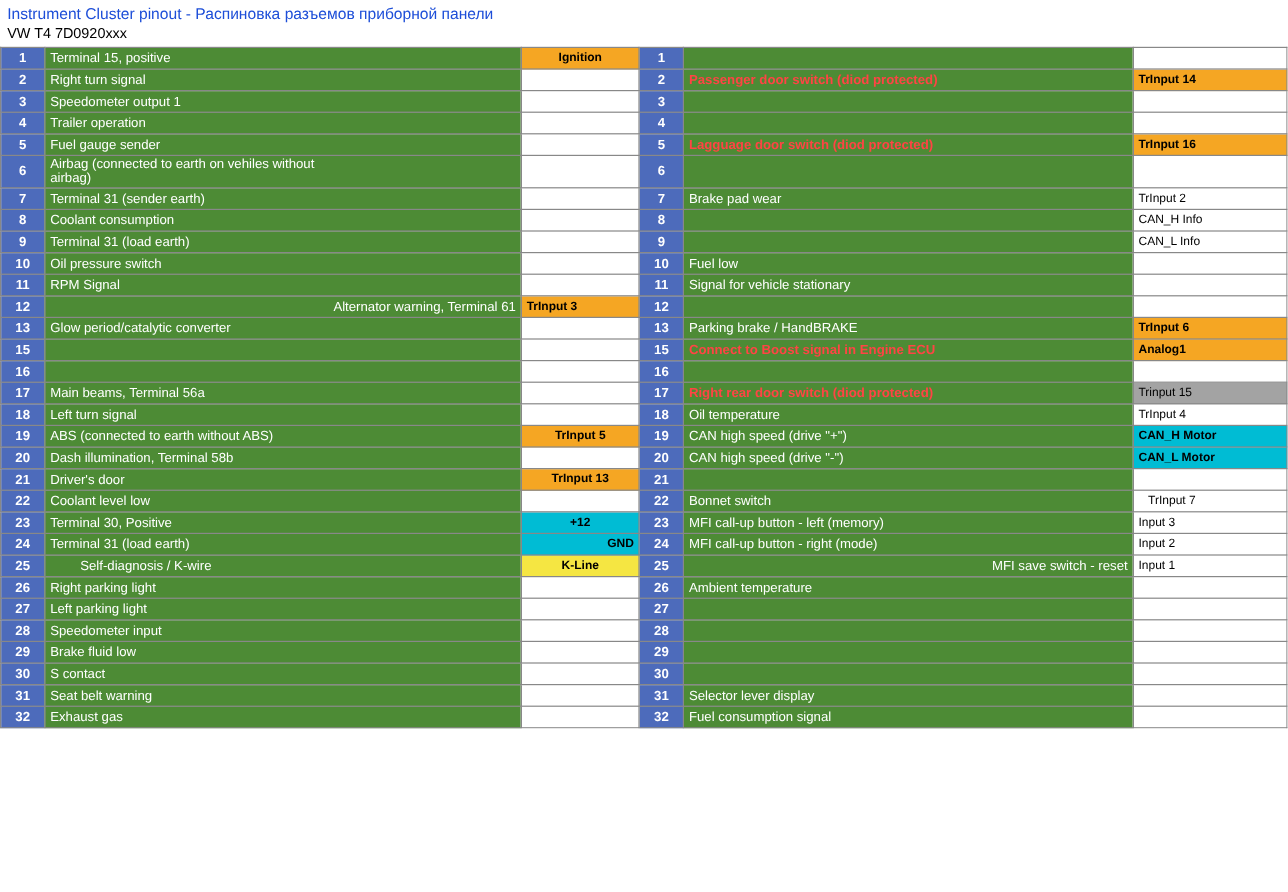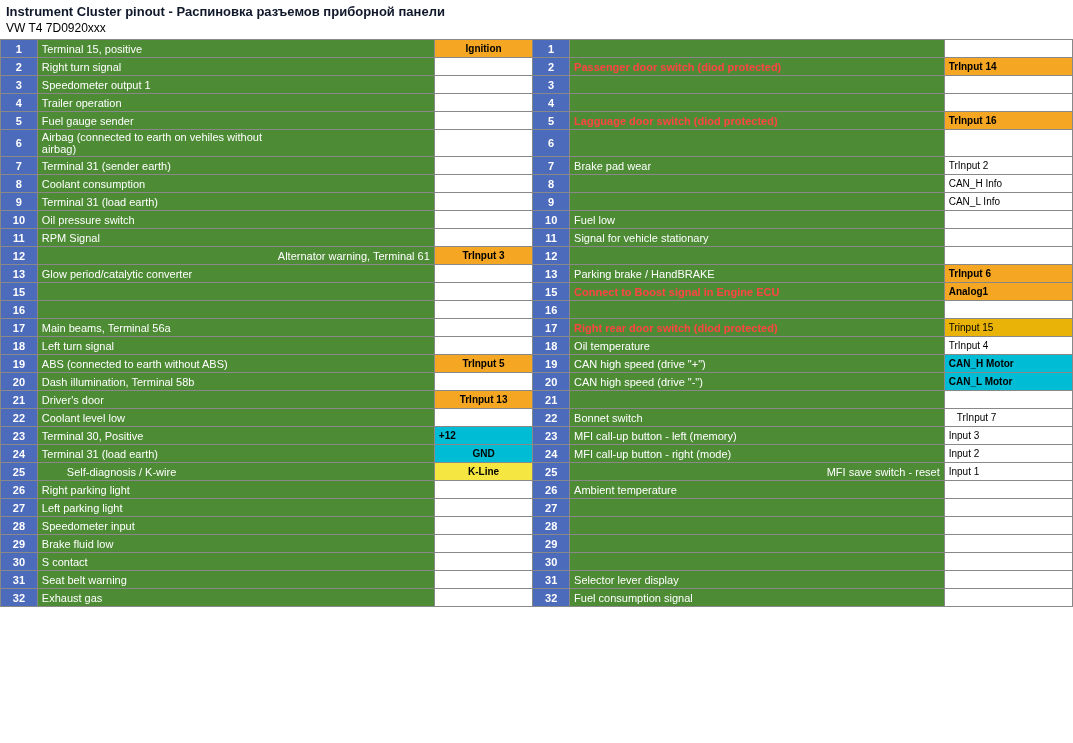--- a/index.html
+++ b/index.html
@@ -1,22 +1,22 @@
 <!DOCTYPE html>
 <html><head>
   <meta charset="utf-8">
   <style>
     * { margin: 0; padding: 0; box-sizing: border-box; }
     body { font-family: Arial, sans-serif; font-size: 11px; background: #fff; }
     
     .page-title {
       font-size: 13px;
-      font-weight: bold;
+      font-weight: normal;
       padding: 4px 6px 2px 6px;
-      color: #0f172a;
+      color: #1d4ed8;
     }
     .page-subtitle {
       font-size: 12px;
       padding: 0 6px 4px 6px;
       color: #000;
     }
     
     .main-table {
       width: 100%;
       border-collapse: collapse;
@@ -133,21 +133,21 @@
         <td class="num-cell">11</td>
         <td class="bg-green" style="color: rgb(255, 255, 255);">RPM Signal</td>
         <td style="background: rgb(255, 255, 255);"></td>
         <td class="num-cell">11</td>
         <td class="bg-green" style="color: rgb(255, 255, 255);">Signal for vehicle stationary</td>
         <td style="font-size: 10px; background: rgb(255, 255, 255);"></td>
       </tr>
       <tr>
         <td class="num-cell">12</td>
         <td class="bg-green" style="color: rgb(255, 255, 255); text-align: right;">Alternator warning, Terminal 61</td>
-        <td style="background: rgb(245, 166, 35); color: rgb(0, 0, 0); font-weight: bold; font-size: 10px; text-align: center;">TrInput 3</td>
+        <td style="background: rgb(245, 166, 35); color: rgb(0, 0, 0); font-weight: bold; font-size: 10px; ">TrInput 3</td>
         <td class="num-cell">12</td>
         <td class="bg-green" style="color: rgb(255, 255, 255);"></td>
         <td style="font-size: 10px; background: rgb(255, 255, 255);"></td>
       </tr>
       <tr>
         <td class="num-cell">13</td>
         <td class="bg-green" style="color: rgb(255, 255, 255);">Glow period/catalytic converter</td>
         <td style="background: rgb(255, 255, 255);"></td>
         <td class="num-cell">13</td>
         <td class="bg-green" style="color: rgb(255, 255, 255);">Parking brake / HandBRAKE</td>
@@ -168,21 +168,21 @@
         <td class="num-cell">16</td>
         <td class="bg-green" style="color: rgb(255, 255, 255);"></td>
         <td style="font-size: 10px; background: rgb(255, 255, 255);"></td>
       </tr>
       <tr>
         <td class="num-cell">17</td>
         <td class="bg-green" style="color: rgb(255, 255, 255);">Main beams, Terminal 56a</td>
         <td style="background: rgb(255, 255, 255);"></td>
         <td class="num-cell">17</td>
         <td class="bg-green" style="color: rgb(255, 68, 68); font-weight: bold;">Right rear door switch (diod protected)</td>
-        <td style="font-size: 10px; background: #eab308; color: rgb(0, 0, 0); text-align: left; padding-left: 4px; margin-top: 44px;">Trinput 15</td>
+        <td style="font-size: 10px; background: #a3a3a3; color: rgb(0, 0, 0); text-align: left; padding-left: 4px; margin-top: 44px;">Trinput 15</td>
       </tr>
       <tr>
         <td class="num-cell">18</td>
         <td class="bg-green" style="color: rgb(255, 255, 255);">Left turn signal</td>
         <td style="background: rgb(255, 255, 255);"></td>
         <td class="num-cell">18</td>
         <td class="bg-green" style="color: rgb(255, 255, 255);">Oil temperature</td>
         <td style="font-size: 10px; background: rgb(255, 255, 255); color: rgb(0, 0, 0); text-align: left; padding-left: 4px;">TrInput 4</td>
       </tr>
       <tr>
@@ -213,29 +213,29 @@
         <td class="num-cell">22</td>
         <td class="bg-green" style="color: rgb(255, 255, 255);">Coolant level low</td>
         <td style="background: rgb(255, 255, 255);"></td>
         <td class="num-cell">22</td>
         <td class="bg-green" style="color: rgb(255, 255, 255);">Bonnet switch</td>
         <td style="font-size: 10px; background: rgb(255, 255, 255); color: rgb(0, 0, 0); text-align: left; padding-left: 12px;">TrInput 7</td>
       </tr>
       <tr>
         <td class="num-cell">23</td>
         <td class="bg-green" style="color: rgb(255, 255, 255);">Terminal 30, Positive</td>
-        <td style="background: rgb(0, 188, 212); color: rgb(0, 0, 0); font-weight: bold; font-size: 10px;">+12</td>
+        <td style="background: rgb(0, 188, 212); color: rgb(0, 0, 0); font-weight: bold; text-align: center; font-size: 10px;">+12</td>
         <td class="num-cell">23</td>
         <td class="bg-green" style="color: rgb(255, 255, 255);">MFI call-up button - left (memory)</td>
         <td style="font-size: 10px; background: rgb(255, 255, 255); color: rgb(0, 0, 0); text-align: left; padding-left: 4px;">Input 3</td>
       </tr>
       <tr>
         <td class="num-cell">24</td>
         <td class="bg-green" style="color: rgb(255, 255, 255);">Terminal 31 (load earth)</td>
-        <td style="background: rgb(0, 188, 212); color: rgb(0, 0, 0); font-weight: bold; text-align: center; font-size: 10px;">GND</td>
+        <td style="background: rgb(0, 188, 212); color: rgb(0, 0, 0); font-weight: bold; text-align: right; font-size: 10px;">GND</td>
         <td class="num-cell">24</td>
         <td class="bg-green" style="color: rgb(255, 255, 255);">MFI call-up button - right (mode)</td>
         <td style="font-size: 10px; background: rgb(255, 255, 255); color: rgb(0, 0, 0); text-align: left; padding-left: 4px;">Input 2</td>
       </tr>
       <tr>
         <td class="num-cell">25</td>
         <td class="bg-green" style="color: rgb(255, 255, 255); padding-left: 29px;">Self-diagnosis / K-wire</td>
         <td style="background: rgb(245, 230, 66); color: rgb(0, 0, 0); font-weight: bold; text-align: center; font-size: 10px;">K-Line</td>
         <td class="num-cell">25</td>
         <td class="bg-green" style="color: rgb(255, 255, 255); text-align: right;">MFI save switch - reset</td>

